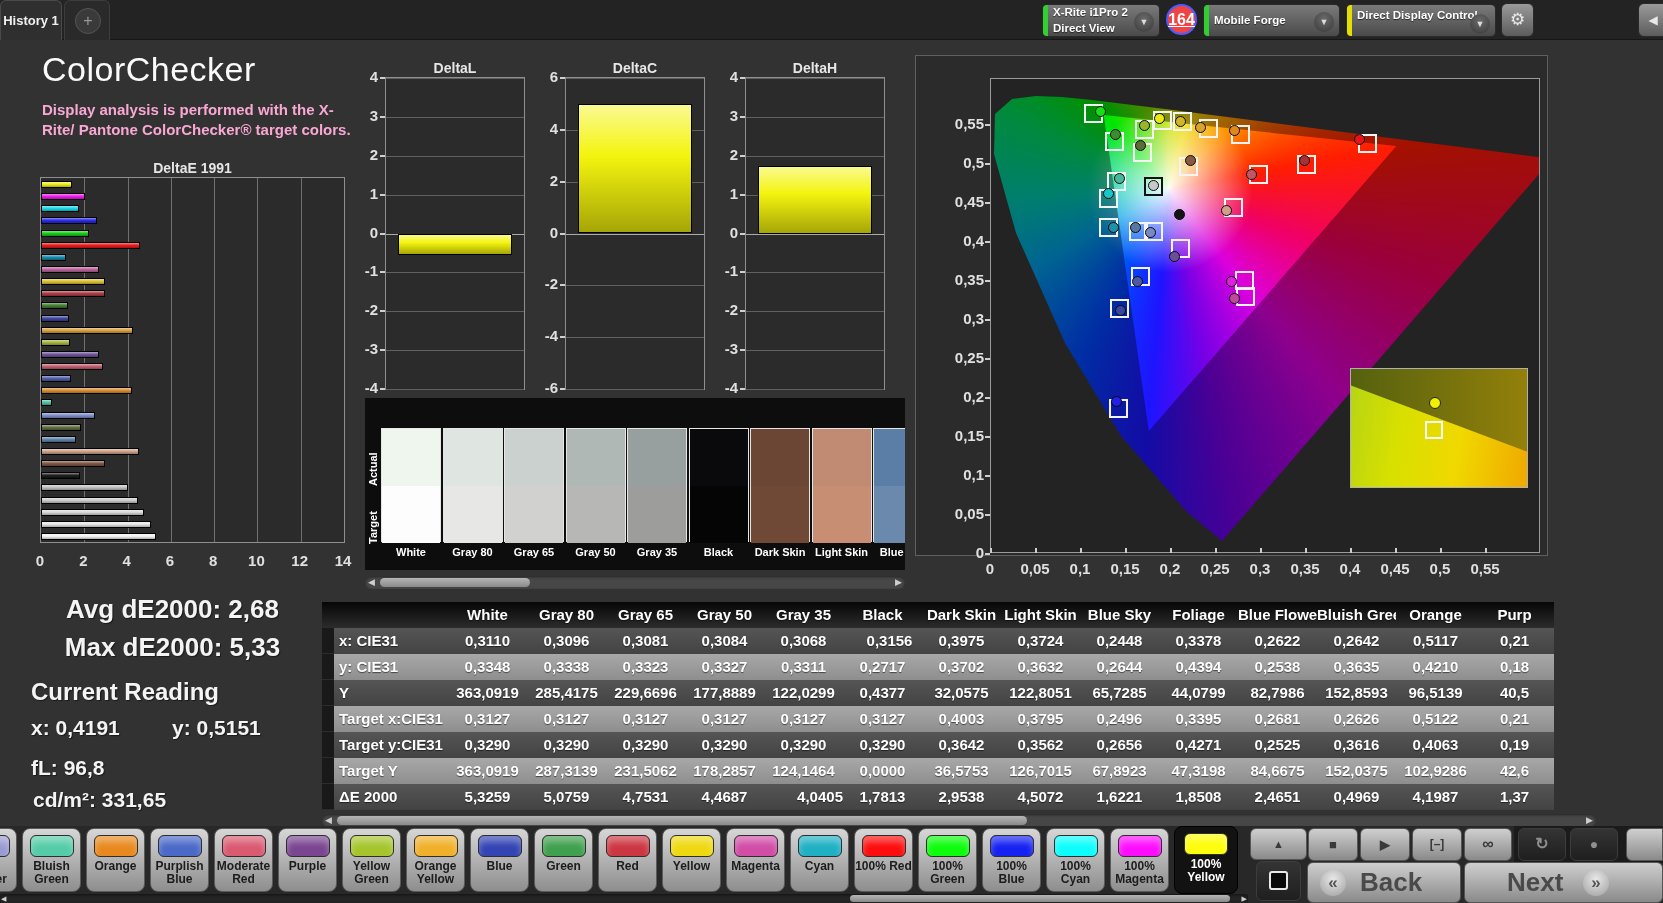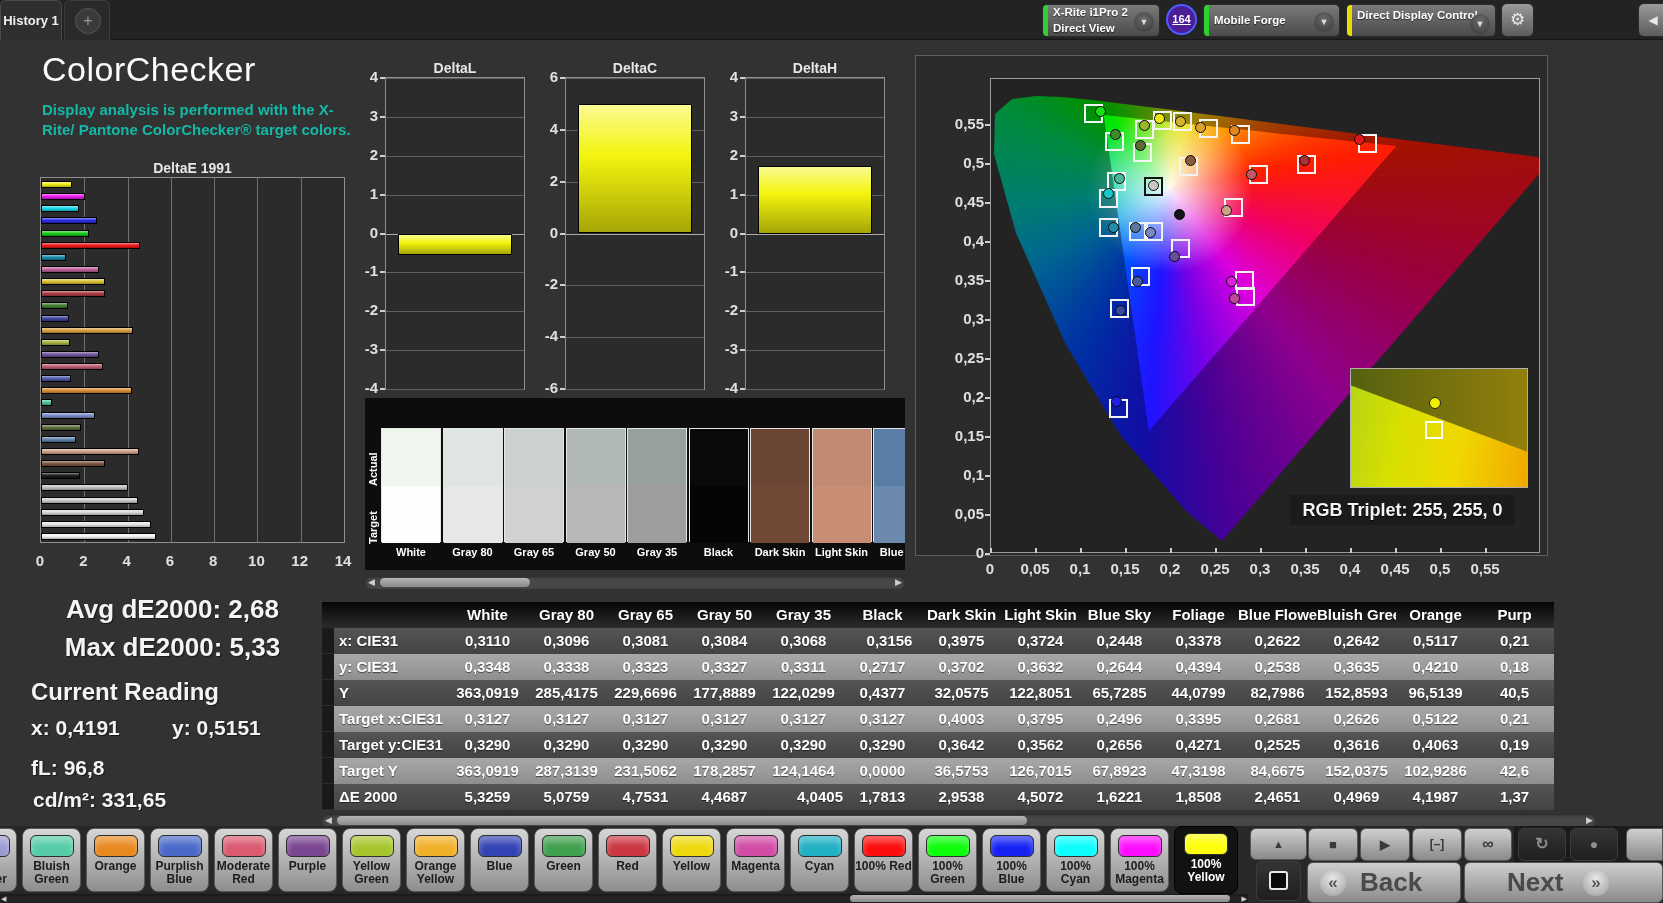--- a/index.html
+++ b/index.html
@@ -13,27 +13,27 @@
        border-radius:6px 6px 0 0;font-size:13px;font-weight:bold;color:#f0f0f0;text-align:center;line-height:40px;}
   .plustab{position:absolute;left:64px;top:0;width:46px;height:40px;background:#2a2a2a;border:1px solid #3d3d3d;border-bottom:none;border-radius:6px 6px 0 0;}
   .plusbtn{position:absolute;left:10px;top:7px;width:26px;height:26px;border-radius:50%;background:#3a3a3a;border:1px solid #555;
        color:#999;font-size:16px;text-align:center;line-height:24px;}
   .widget{position:absolute;top:4px;height:33px;border-radius:5px;background:linear-gradient(180deg,#7a7a7a,#4a4a4a);
           border:1px solid #2a2a2a;overflow:hidden;}
   .wstat{position:absolute;left:0;top:0;width:5px;height:100%;}
   .wtext{position:absolute;left:10px;top:0;height:100%;color:#fff;font-weight:bold;font-size:11.5px;display:flex;flex-direction:column;justify-content:center;line-height:1.35;text-shadow:0 1px 1px rgba(0,0,0,.6);}
   .warrow{position:absolute;right:5px;top:7px;width:20px;height:20px;border-radius:50%;
           background:radial-gradient(circle at 50% 35%,#6a6a6a,#383838);color:#ddd;font-size:9px;text-align:center;line-height:20px;}
-  .badge{position:absolute;left:1166px;top:4px;width:31px;height:31px;border-radius:50%;background:#4c1d95;
-         border:2px solid #4c5cff;color:#fff;font-weight:bold;font-size:11px;text-align:center;line-height:27px;text-decoration:underline;}
+  .badge{position:absolute;left:1166px;top:4px;width:31px;height:31px;border-radius:50%;background:#ef4444;
+         border:2px solid #4c5cff;color:#fff;font-weight:bold;font-size:16px;text-align:center;line-height:27px;text-decoration:underline;}
   .sqbtn{position:absolute;top:3px;height:34px;border-radius:6px;background:linear-gradient(180deg,#9a9a9a,#5c5c5c);
          border:1px solid #2a2a2a;color:#e8e8e8;text-align:center;}
   
   .pagetitle{position:absolute;left:42px;top:50px;font-size:34px;color:#fafafa;letter-spacing:.5px;}
-  .desc{position:absolute;left:42px;top:100px;width:314px;font-size:15px;font-weight:bold;color:#14b8a6;line-height:1.35;}
+  .desc{position:absolute;left:42px;top:100px;width:314px;font-size:15px;font-weight:bold;color:#f9a8d4;line-height:1.35;}
   .charttitle{position:absolute;font-size:14px;font-weight:bold;color:#e6e6e6;text-align:center;}
   .plot{position:absolute;background:#2b2b2b;border:1px solid #8f8f8f;}
   .ticklabel{position:absolute;font-size:15px;font-weight:bold;color:#e0e0e0;}
   .stat-line{position:absolute;color:#f4f4f4;font-weight:bold;text-shadow:1px 1px 1px rgba(0,0,0,.5);}
   
   .strip{position:absolute;left:365px;top:398px;width:540px;height:172px;background:#0d0d0d;overflow:hidden;}
   .vlabel{position:absolute;writing-mode:vertical-rl;transform:rotate(180deg);font-size:11px;font-weight:bold;color:#fff;}
   
   .sbtrack{position:absolute;background:#474747;border-radius:6px;box-shadow:inset 0 1px 3px rgba(0,0,0,.5);}
   .sbthumb{position:absolute;background:linear-gradient(180deg,#b5b5b5,#8a8a8a);border-radius:5px;}
@@ -435,21 +435,20 @@
       <div class=" ticklabel" style="position: absolute; left: 1420px; top: 560px; width: 40px; text-align: center;">0,5</div>
       <div style="position: absolute; left: 1440px; top: 548px; width: 2px; height: 5px; background: rgb(207, 207, 207);"></div>
       <div class=" ticklabel" style="position: absolute; left: 1465px; top: 560px; width: 40px; text-align: center;">0,55</div>
       <div style="position: absolute; left: 1485px; top: 548px; width: 2px; height: 5px; background: rgb(207, 207, 207);"></div>
     </div>
   <div class="inset">
     <div class="insetdark"></div>
     <div class="abs" style="left:78px;top:28px;width:12px;height:12px;border-radius:50%;background:#f0f000;border:1px solid #222;"></div>
     <div class="abs" style="left:74px;top:52px;width:18px;height:18px;border:2px solid #fff;"></div>
   </div>
-  <div class="rgbchip">RGB Triplet: 255, 255, 0</div>
 
   <div id="ctable">
       <div style="position: absolute; left: 0px; top: 0px; width: 1232px; height: 26px; background: linear-gradient(rgb(6, 6, 6), rgb(44, 44, 44));">
         <div class="tcell" style="position: absolute; left: 126px; top: 0px; width: 79px;">White</div>
         <div class="tcell" style="position: absolute; left: 205px; top: 0px; width: 79px;">Gray 80</div>
         <div class="tcell" style="position: absolute; left: 284px; top: 0px; width: 79px;">Gray 65</div>
         <div class="tcell" style="position: absolute; left: 363px; top: 0px; width: 79px;">Gray 50</div>
         <div class="tcell" style="position: absolute; left: 442px; top: 0px; width: 79px;">Gray 35</div>
         <div class="tcell" style="position: absolute; left: 521px; top: 0px; width: 79px;">Black</div>
         <div class="tcell" style="position: absolute; left: 600px; top: 0px; width: 79px;">Dark Skin</div>

